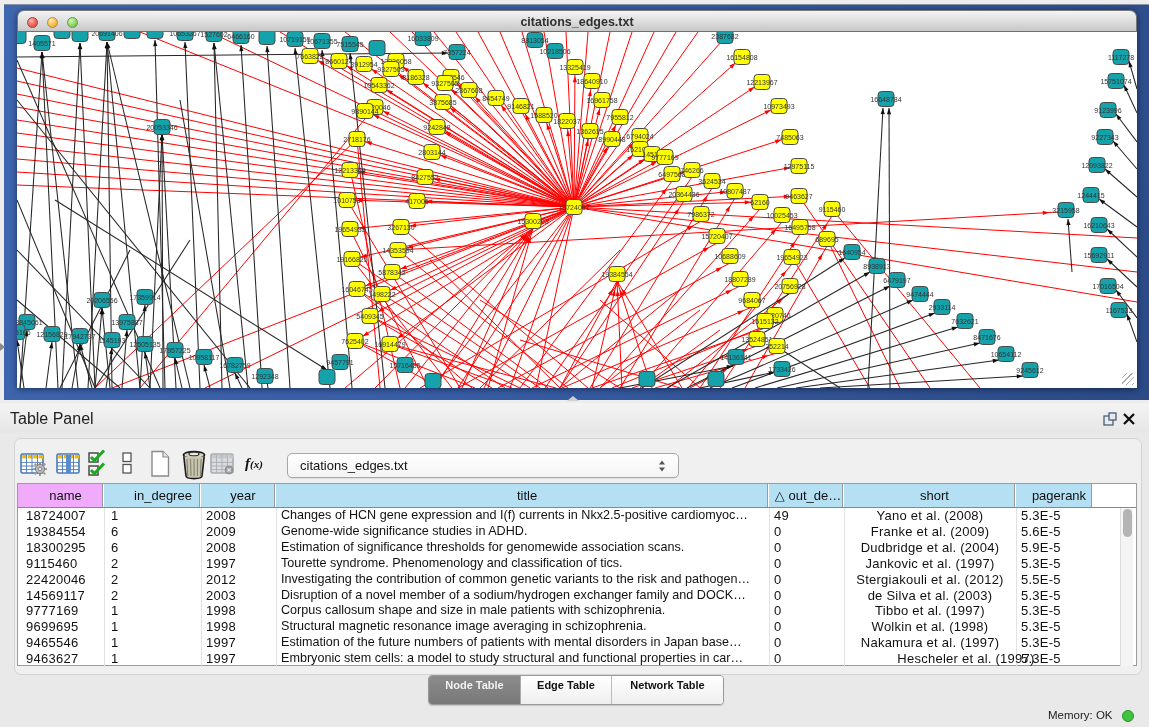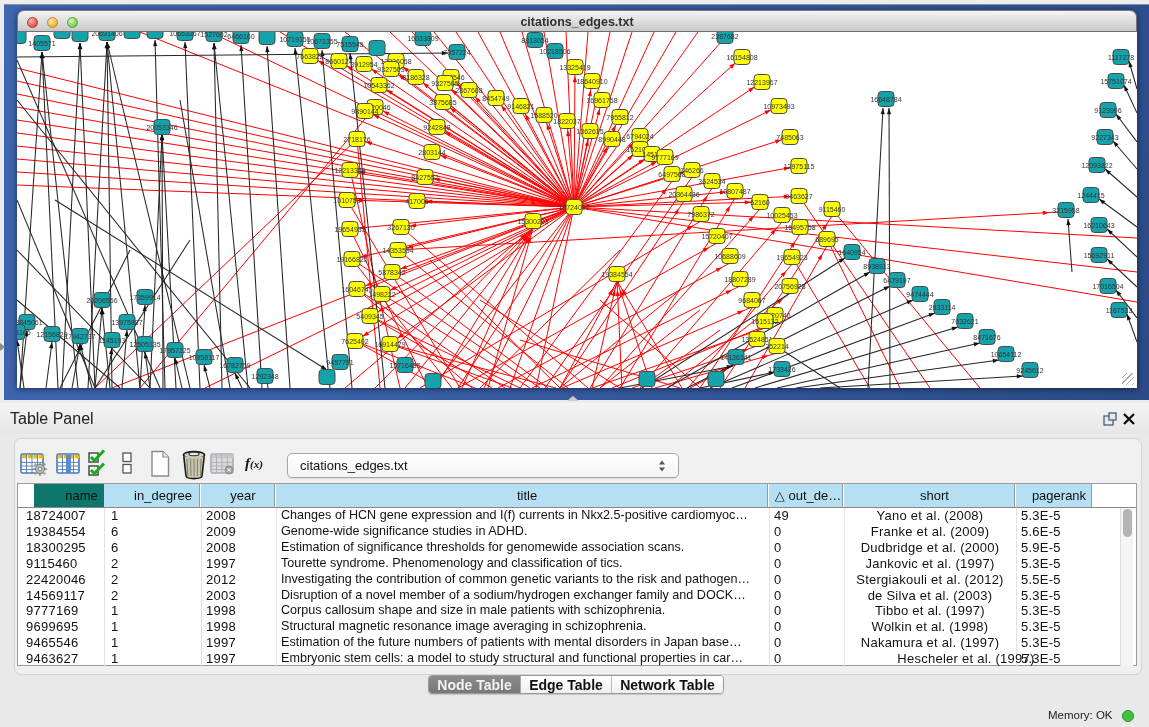--- a/index.html
+++ b/index.html
@@ -15,21 +15,21 @@
 #panelbar { position:absolute; left:0; top:0; width:100%; height:30px; background:linear-gradient(#f4f4f4,#e6e6e6); }
 #panelbar span { position:absolute; left:10px; top:7px; font-size:16px; color:#222; }
 #container { position:absolute; left:14px; top:35px; width:1128px; height:237px; background:#f0f0f0;
   border:1px solid #d4d4d4; border-radius:7px; }
 #tbl { position:absolute; left:17px; top:483px; width:1120px; height:183px; background:#fff; border:1px solid #9c9c9c; }
 #thead { position:absolute; left:0; top:0; width:100%; height:24px; font-size:13px; color:#111; border-bottom:1px solid #888; }
 #tbody { position:absolute; left:0; top:24px; width:100%; height:159px; font-size:13px; letter-spacing:0.25px; color:#111; }
 #dropdown { position:absolute; left:287px; top:453px; width:392px; height:25px; background:linear-gradient(#fff,#f4f4f4);
   border:1px solid #a8a8a8; border-radius:5px; font-size:13px; line-height:23px; padding-left:12px; color:#111;
   box-shadow:0 1px 1px rgba(0,0,0,0.08);}
-#tabs { position:absolute; left:428px; top:675px; height:19px; display:flex; font-size:14px; font-weight:bold;
+#tabs { position:absolute; left:428px; top:675px; height:30px; display:flex; font-size:11px; font-weight:bold;
   border:1px solid #9a9a9a; border-radius:4px; overflow:hidden; box-shadow:0 1px 1px rgba(0,0,0,0.15); }
 .tab { height:100%; line-height:18px; text-align:center; }
 #memory { position:absolute; left:1048px; top:709px; width:70px; font-size:11.5px; color:#222; }
 </style></head>
 <body>
 <div id="desktop"></div>
 <div id="win">
   <div id="canvas">
       <svg width="1120" height="356" viewBox="0 0 1120 356" style="display:block">
 <g stroke="#f00" stroke-width="1">
@@ -791,21 +791,21 @@
   </svg>
 <div style="position:absolute;left:245px;top:455px;font-family:'Liberation Serif',serif;font-style:italic;font-weight:bold;font-size:15px;color:#111">f<span style="font-size:11px">(x)</span></div>
 <div id="dropdown">citations_edges.txt
   <svg width="8" height="12" viewBox="0 0 8 12" style="position:absolute;right:12px;top:6px">
     <path d="M4 0.5 L7 4.5 L1 4.5 z" fill="#555"></path>
       <path d="M4 11.5 L7 7.5 L1 7.5 z" fill="#555"></path>
   </svg>
 </div>
 <div id="tbl">
   <div id="thead">
-      <div style="position:absolute;left:16px;top:0;width:85px;height:23px;background:#0f766e;border-right:1px solid #9a9a9a;text-align:center;padding-left:11px;line-height:23px">name</div>
+      <div style="position:absolute;left:0px;top:0;width:85px;height:23px;background:#f0abfc;border-right:1px solid #9a9a9a;text-align:center;padding-left:11px;line-height:23px">name</div>
       <div style="position:absolute;left:86px;top:0;width:96px;height:23px;background:#b5dff2;border-right:1px solid #9a9a9a;text-align:center;padding-left:23px;line-height:23px">in_degree</div>
       <div style="position:absolute;left:183px;top:0;width:74px;height:23px;background:#b5dff2;border-right:1px solid #9a9a9a;text-align:center;padding-left:11px;line-height:23px">year</div>
       <div style="position:absolute;left:258px;top:0;width:492px;height:23px;background:#b5dff2;border-right:1px solid #9a9a9a;text-align:center;padding-left:11px;line-height:23px">title</div>
       <div style="position:absolute;left:751px;top:0;width:74px;height:23px;background:#b5dff2;border-right:1px solid #9a9a9a;text-align:center;padding-left:5px;line-height:23px">△ out_de…</div>
       <div style="position:absolute;left:826px;top:0;width:171px;height:23px;background:#b5dff2;border-right:1px solid #9a9a9a;text-align:center;padding-left:11px;line-height:23px">short</div>
       <div style="position:absolute;left:998px;top:0;width:76px;height:23px;background:#b5dff2;border-right:1px solid #9a9a9a;text-align:center;padding-left:11px;line-height:23px">pagerank</div>
     </div>
   <div id="tbody">
       <div style="position:absolute;left:86px;top:0;width:1px;height:159px;background:#e2e2e2"></div>
       <div style="position:absolute;left:183px;top:0;width:1px;height:159px;background:#e2e2e2"></div>
@@ -830,21 +830,21 @@
         <span style="position:absolute;left:756px">0</span>
         <span style="position:absolute;left:826px;width:172px;text-align:center">Franke et al. (2009)</span>
         <span style="position:absolute;left:1003px">5.6E-5</span>
       </div>
       <div style="position:absolute;top:31.8px;left:0;width:100%;height:15.9px;line-height:15.9px">
         <span style="position:absolute;left:8px">18300295</span>
         <span style="position:absolute;left:93px">6</span>
         <span style="position:absolute;left:188px">2008</span>
         <span style="position:absolute;left:263px;width:492px;overflow:hidden;white-space:nowrap;letter-spacing:0;font-size:12.6px">Estimation of significance thresholds for genomewide association scans.</span>
         <span style="position:absolute;left:756px">0</span>
-        <span style="position:absolute;left:826px;width:172px;text-align:center">Dudbridge et al. (2000)</span>
+        <span style="position:absolute;left:826px;width:172px;text-align:center">Dudbridge et al. (2004)</span>
         <span style="position:absolute;left:1003px">5.9E-5</span>
       </div>
       <div style="position:absolute;top:47.7px;left:0;width:100%;height:15.9px;line-height:15.9px">
         <span style="position:absolute;left:8px">9115460</span>
         <span style="position:absolute;left:93px">2</span>
         <span style="position:absolute;left:188px">1997</span>
         <span style="position:absolute;left:263px;width:492px;overflow:hidden;white-space:nowrap;letter-spacing:0;font-size:12.6px">Tourette syndrome. Phenomenology and classification of tics.</span>
         <span style="position:absolute;left:756px">0</span>
         <span style="position:absolute;left:826px;width:172px;text-align:center">Jankovic et al. (1997)</span>
         <span style="position:absolute;left:1003px">5.3E-5</span>

